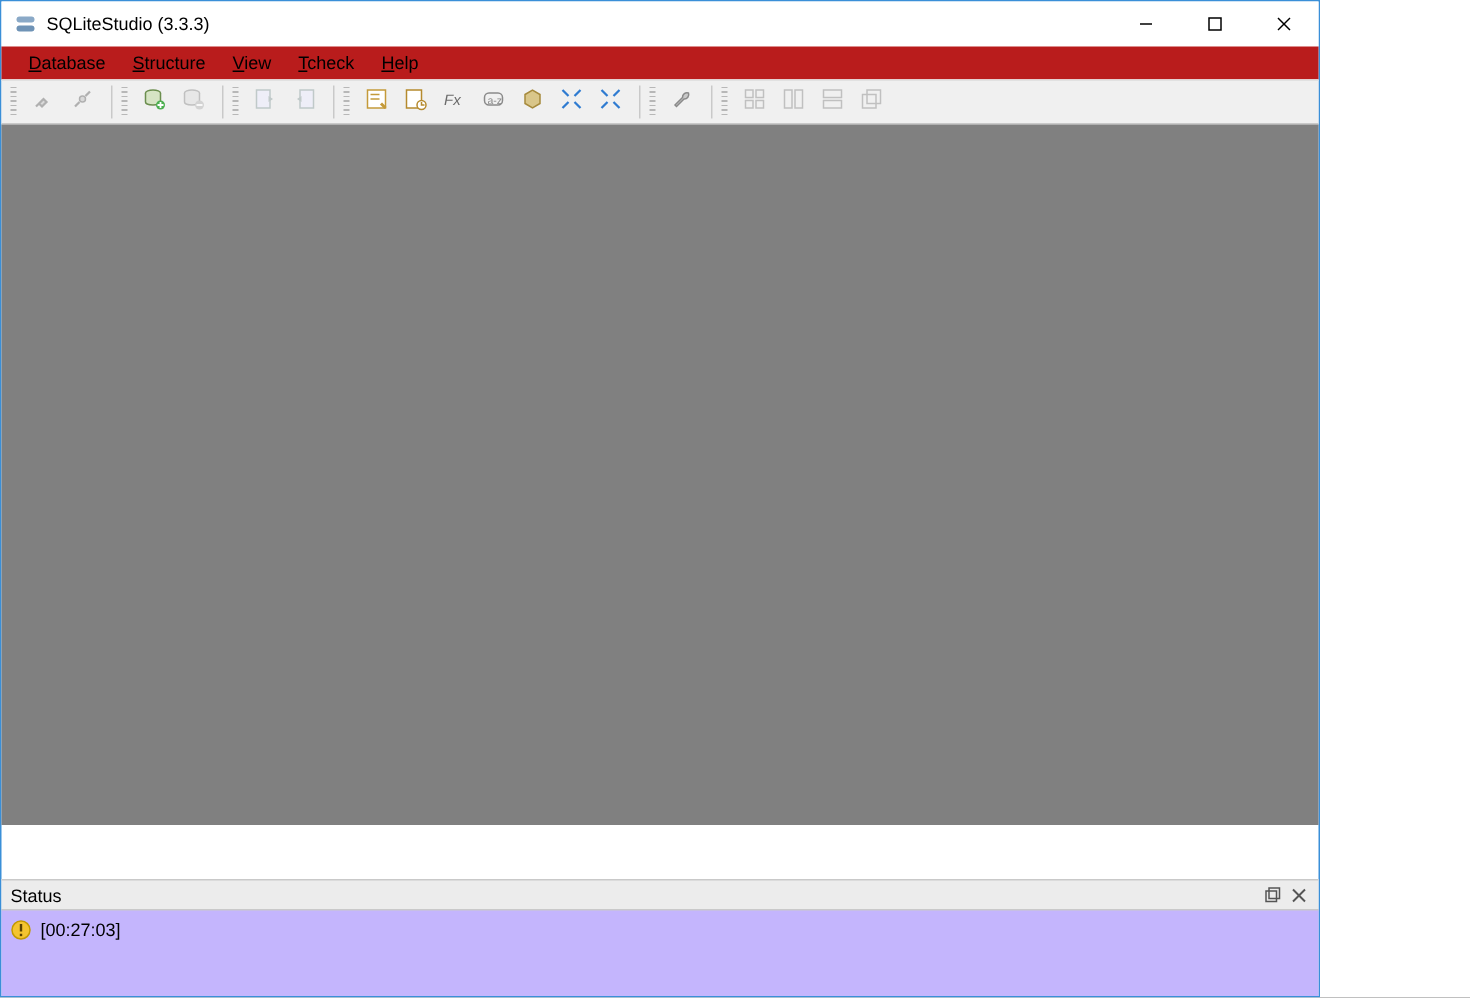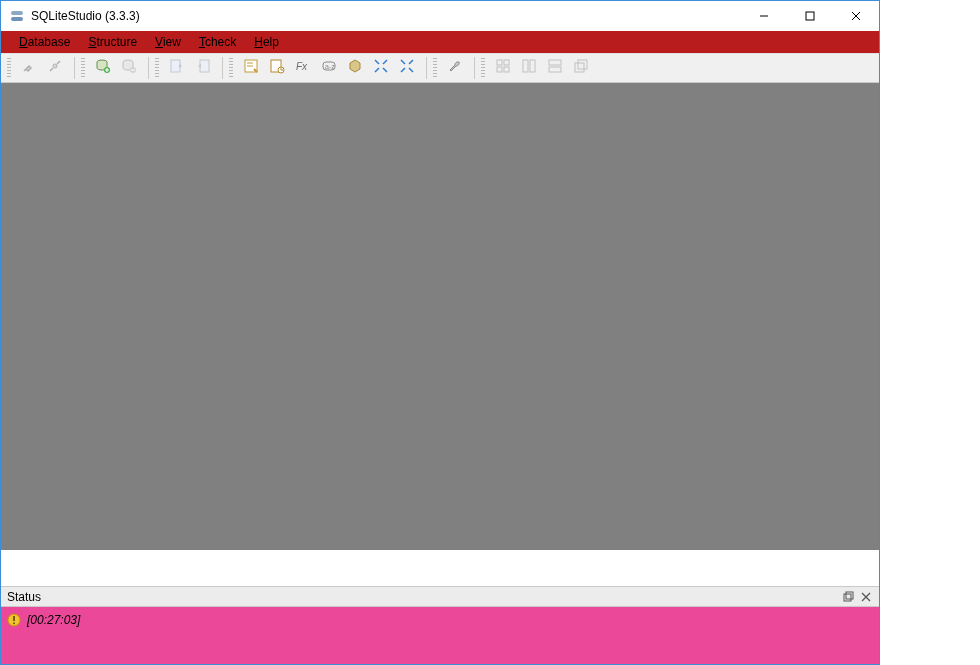--- a/index.html
+++ b/index.html
@@ -104,26 +104,25 @@
   .status-header .spacer { flex: 1; }
   .status-header .hbtn {
     width: 18px; height: 16px;
     display: flex; align-items: center; justify-content: center;
     cursor: default;
   }
 
   
   .status-body {
     height: 58px;
-    background: #ec4899;
+    background: #c4b5fd;
     border-top: 1px solid #c9c9c9;
     display: flex; flex-direction: column;
     padding: 4px 6px;
     font-size: 12px;
-    font-style: italic;
   }
   .status-line {
     display: flex; align-items: center;
     gap: 6px;
     height: 18px;
   }
   .warn-icon {
     width: 14px; height: 14px;
     display: inline-flex;
   }

